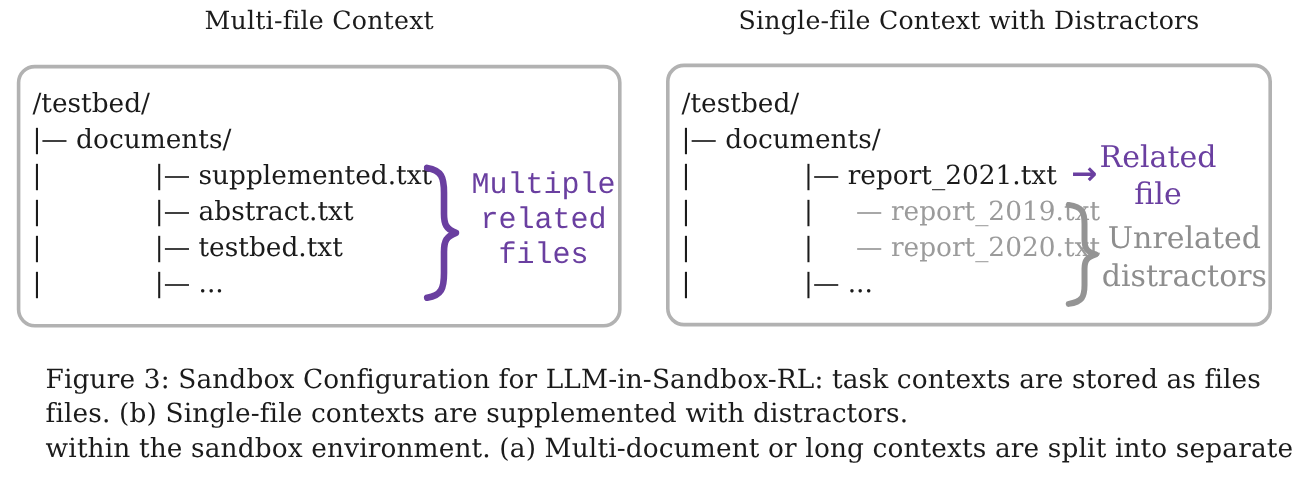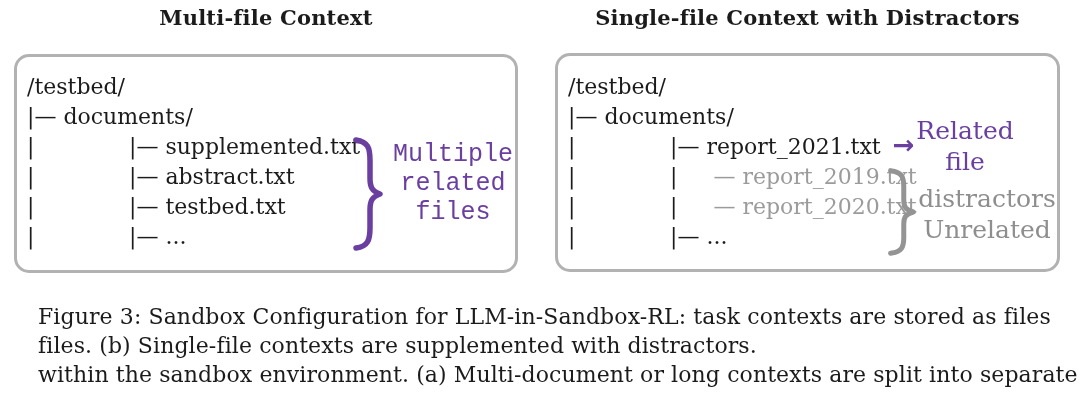--- a/index.html
+++ b/index.html
@@ -10,21 +10,21 @@
     background: #ffffff;
     font-family: "DejaVu Serif", serif;
     color: var(--ink, #1b1b1b);
     overflow: hidden;
   }
   .panel-title {
     position: absolute;
     top: 5px;
     text-align: center;
     font-size: 21px;
-    font-weight: bold;
+    font-weight: normal;
     color: var(--ink, #1b1b1b);
     letter-spacing: 0.2px;
   }
   .panel-title.left  { left: 14px;  width: 504px; }
   .panel-title.right { left: 555px; width: 505px; }
   .sandbox-box {
     position: absolute;
     box-sizing: border-box;
     border: 3px solid var(--border-gray, #b2b2b2);
     border-radius: 15px;
@@ -169,22 +169,22 @@
   </div>
 
   <div class="side-label label-related">
     <div>Related</div>
     <div>file</div>
   </div>
   <svg class="brace-svg gray" viewBox="0 0 34 120" preserveAspectRatio="none">
     <path d="M7 5 C 19 7, 21 13, 21 26 L 21 44 C 21 53, 23 57, 31 60 C 23 63, 21 67, 21 76 L 21 94 C 21 107, 19 113, 7 115"></path>
   </svg>
   <div class="side-label label-unrelated">
+    <div>Unrelated</div>
     <div>distractors</div>
-    <div>Unrelated</div>
   </div>
 
   <div class="caption">
     <div>Figure 3: Sandbox Configuration for LLM-in-Sandbox-RL: task contexts are stored as files</div>
     <div>files. (b) Single-file contexts are supplemented with distractors.</div>
     <div>within the sandbox environment. (a) Multi-document or long contexts are split into separate</div>
   </div>
 
 </div>
 

